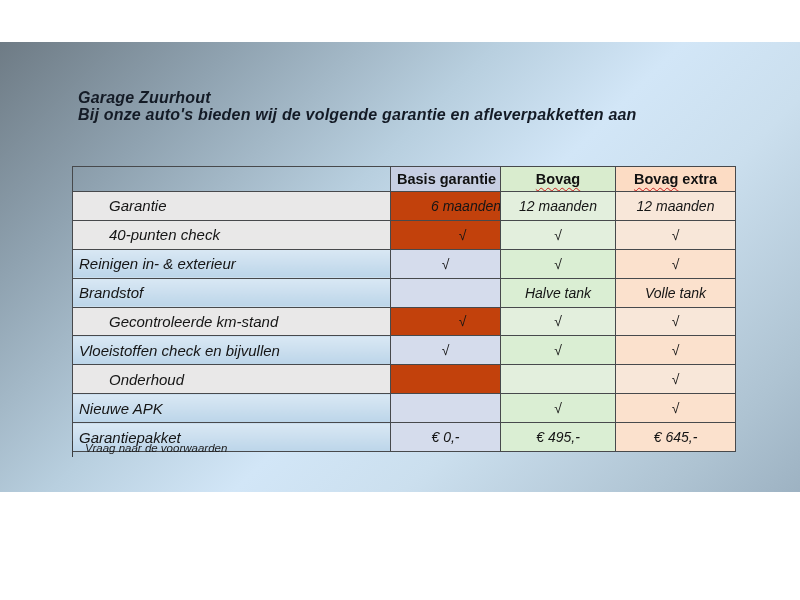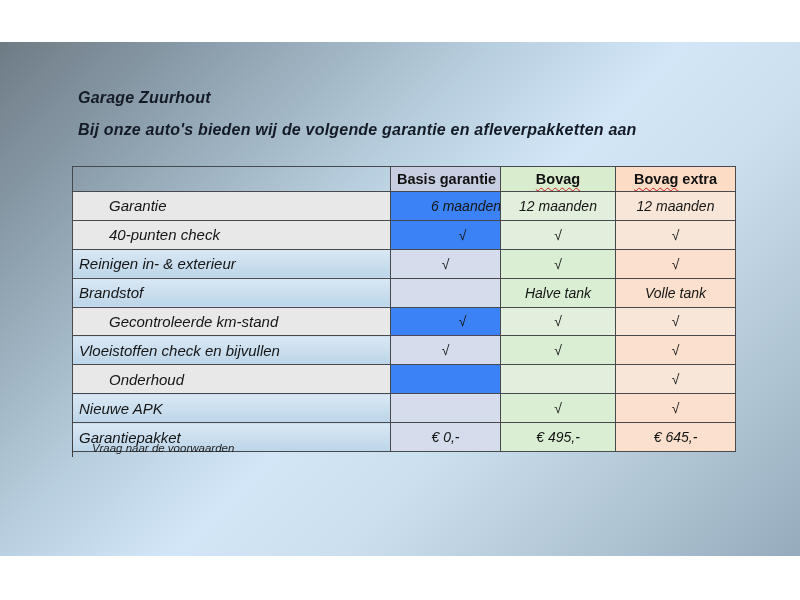--- a/index.html
+++ b/index.html
@@ -1,35 +1,35 @@
 <!DOCTYPE html>
 <html><head>
 <meta charset="utf-8">
 <style>
   html,body{margin:0;padding:0;background:#ffffff;}
   .stage{
-    position:relative;width:800px;height:600px;overflow:hidden;
+    position:relative;width:800px;height:492px;overflow:hidden;
     background:#ffffff;
     font-family:"Liberation Sans",sans-serif;
     color:#1a1a1a;
   }
   
   .band{
     position:absolute;left:0;top:42px;width:800px;height:514px;
     background:linear-gradient(135deg,
       #6e7b85 0%, #8fa2b0 18%, #b8cfdf 38%,
       #d2e6f7 52%, #cbdfee 65%, #aec3d2 85%, #95aabb 100%);
   }
   .title,.subtitle{
     position:absolute;left:78px;
     font-weight:bold;font-style:italic;font-size:16px;color:#141b26;
     white-space:nowrap;letter-spacing:0.2px;
   }
   .title{top:89px;}
-  .subtitle{top:121px;}
+  .subtitle{top:106px;}
 
   table.warranty{
     position:absolute;left:72px;top:166px;width:663px;height:286px;
     border-collapse:collapse;table-layout:fixed;
     font-style:italic;font-size:15px;color:#151515;
   }
   table.warranty th,table.warranty td{
     border:1px solid #47494c;
     padding:0 6px;vertical-align:middle;overflow:hidden;white-space:nowrap;
   }
@@ -44,31 +44,31 @@
     text-decoration:underline;
     text-decoration-style:wavy;
     text-decoration-color:#cc1f1f;
     text-decoration-thickness:1px;
     text-underline-offset:3px;
   }
   tbody th.label{font-weight:normal;text-align:left;font-size:15px;}
   tbody td{text-align:center;font-size:14px;}
   tr.grey th.label{background:#e9e8e8;padding-left:36px;}
   tr.blue th.label{background:linear-gradient(#d9e8f4,#bcd5e9);}
-  tr.grey td.c1{background:#3b82f6;padding-left:40px;}
+  tr.grey td.c1{background:#c2410c;padding-left:40px;}
   tr.blue td.c1{background:#d5dcec;}
   tr.grey td.c2{background:#e3efdd;}
   tr.blue td.c2{background:#daeed3;}
   tr.grey td.c3{background:#f8e7d9;}
   tr.blue td.c3{background:#fbe1cd;}
 
   .footnote{
     position:absolute;left:72px;top:441px;height:16px;
     border-left:1px solid #3c3e40;
-    padding-left:19px;
+    padding-left:12px;
     font-style:italic;font-size:11.5px;line-height:15px;color:#1c1c1c;
     white-space:nowrap;
   }
 </style>
 </head>
 <body>
 
 <div class="stage">
   <div class="band"></div>
 

